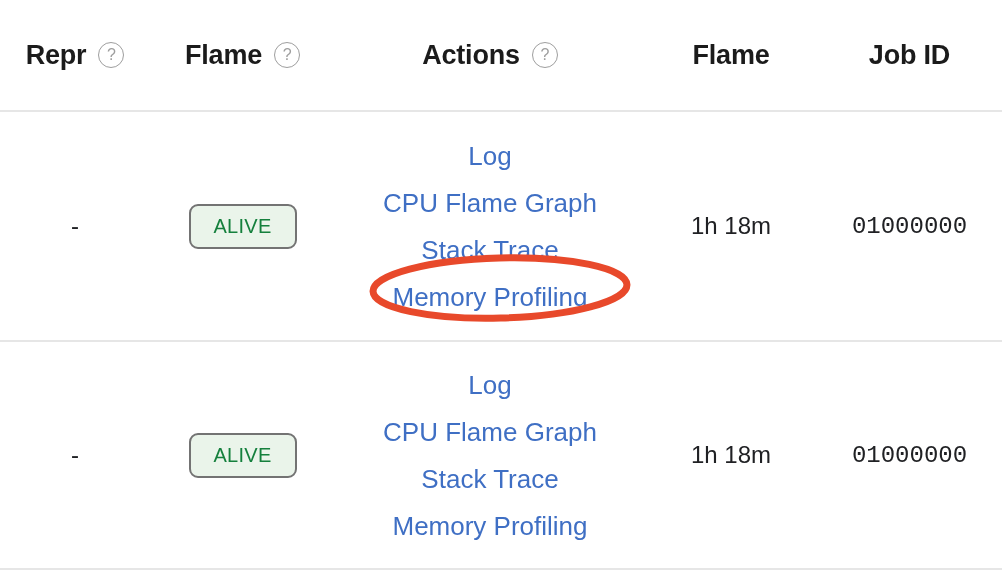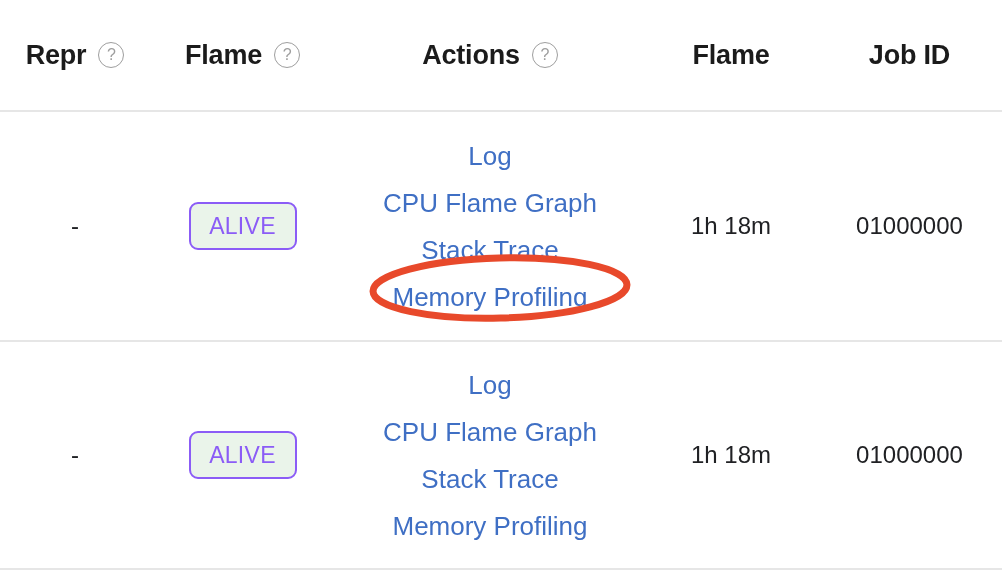--- a/index.html
+++ b/index.html
@@ -79,46 +79,46 @@
 
   .cell-repr {
     font-size: 24px;
     color: #202124;
   }
 
   .state-badge {
     display: inline-block;
     min-width: 68px;
     padding: 9px 18px;
-    border: 2px solid #8b5cf6;
+    border: 2px solid #737373;
     border-radius: 9px;
     background: #eaf4ea;
-    color: #8b5cf6;
-    font-size: 23px;
+    color: #15803d;
+    font-size: 20px;
     line-height: 1.15;
     letter-spacing: 0.3px;
   }
 
   .actions-list {
     display: flex;
     flex-direction: column;
     align-items: center;
     gap: 7px;
   }
   .action-link {
     color: #3f6fc4;
     font-size: 26px;
     line-height: 40px;
     text-decoration: none;
     white-space: nowrap;
     cursor: pointer;
   }
 
   .cell-uptime { font-size: 24px; margin-top: 20px; }
-  .cell-jobid  { font-size: 26px; }
+  .cell-jobid  { font-size: 26px; font-family: Liberation Mono, monospace; }
 
   
   .annotation-layer {
     position: absolute;
     left: 0;
     top: 0;
     width: 1002px;
     height: 574px;
     pointer-events: none;
   }

